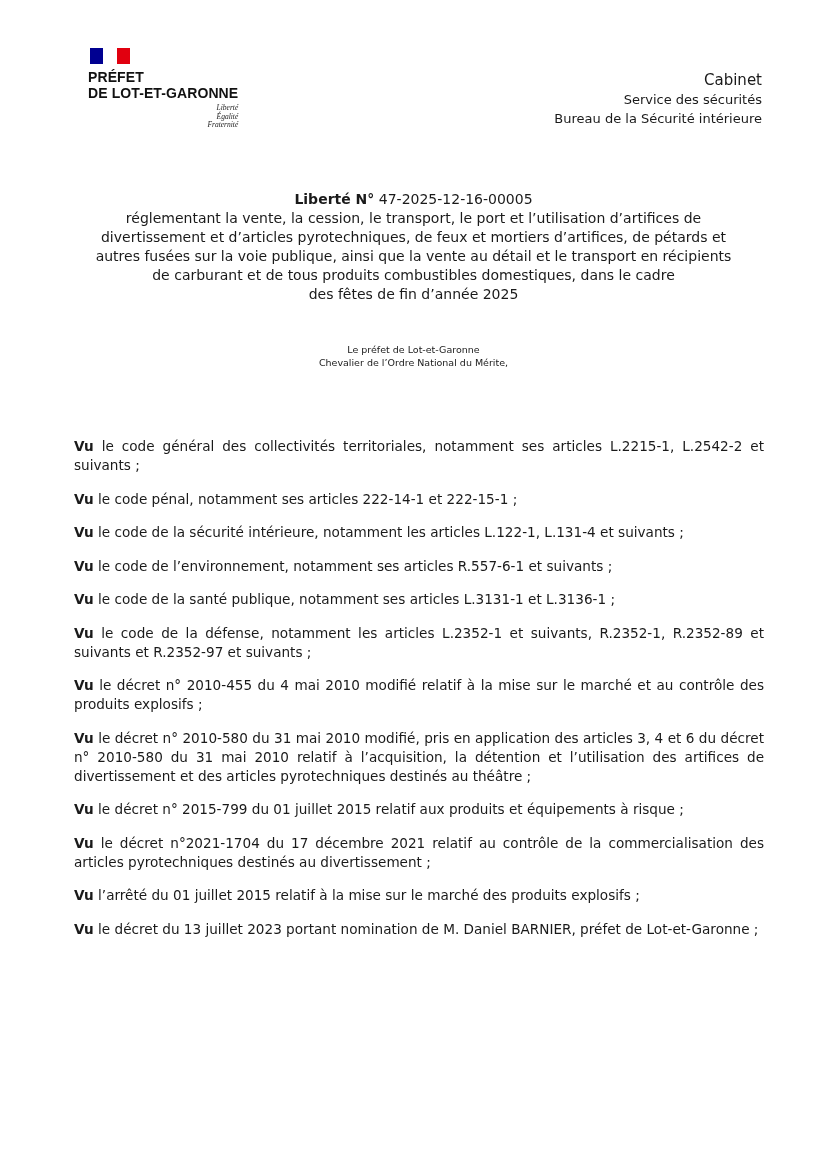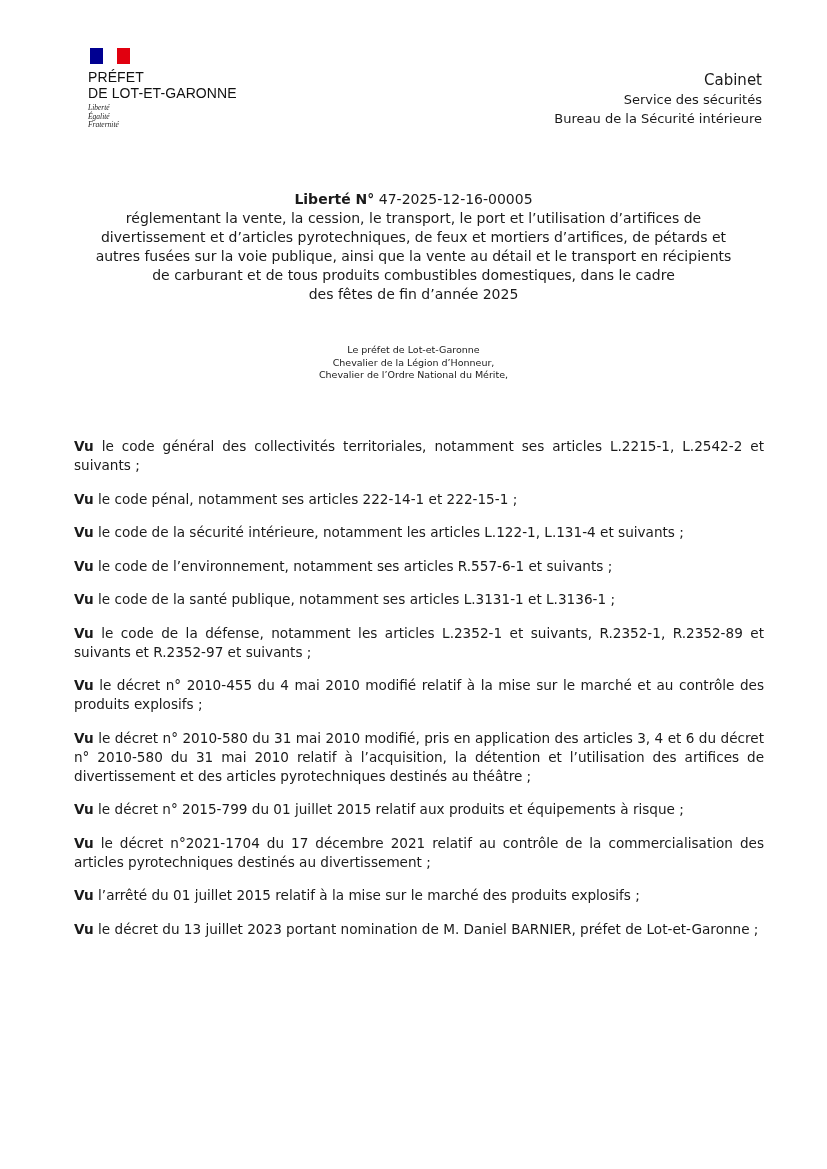--- a/index.html
+++ b/index.html
@@ -3,22 +3,22 @@
 <meta charset="utf-8">
 <style>
   html, body { margin: 0; padding: 0; background: #ffffff; }
   body {
     width: 827px; height: 1169px; position: relative; overflow: hidden;
     font-family: "DejaVu Sans", "Liberation Sans", sans-serif; color: #1a1a1a;
   }
   .logo { position: absolute; left: 88px; top: 48px; }
   .flag { display: flex; width: 40px; height: 16px; margin-left: 2px; }
   .flag span { flex: 1; }
-  .logo-title { font-family: "Liberation Sans", sans-serif; font-weight: normal; font-size: 14px; line-height: 16px; margin-top: 5px; color: #111; letter-spacing: 0.1px; }
-  .motto { font-family: "Liberation Serif", serif; font-style: italic; font-size: 7.5px; line-height: 8.5px; margin-top: 3px; color: #222; }
+  .logo-title { font-family: "Liberation Sans", sans-serif; font-weight: bold; font-size: 14px; line-height: 16px; margin-top: 5px; color: #111; letter-spacing: 0.1px; }
+  .motto { font-family: "Liberation Serif", serif; font-style: italic; font-size: 7.5px; line-height: 8.5px; margin-top: 3px; color: #222; text-align: right; }
   .service { position: absolute; right: 65px; top: 70px; text-align: right; font-size: 13px; line-height: 19px; margin-left: 8px; }
   .service .cabinet { font-size: 15px; line-height: 20px; }
   .title-block { position: absolute; left: 80px; right: 80px; top: 190px; text-align: center; font-size: 14px; line-height: 19px; }
   .arrete-title { font-weight: bold; }
   .arrete-num { font-weight: normal; }
   .prefet-block { position: absolute; left: 250px; right: 250px; top: 344px; text-align: center; font-size: 9.5px; line-height: 12.5px; }
   .vu-list { position: absolute; left: 74px; right: 63px; top: 437px; font-size: 13.6px; line-height: 19px; }
   .vu-item { margin: 0 0 14.5px 0; text-align: justify; }
   .vu-label { font-weight: bold; }
 </style>
@@ -55,21 +55,20 @@
   </div>
   <div>réglementant la vente, la cession, le transport, le port et l’utilisation d’artifices de</div>
   <div>divertissement et d’articles pyrotechniques, de feux et mortiers d’artifices, de pétards et</div>
   <div>autres fusées sur la voie publique, ainsi que la vente au détail et le transport en récipients</div>
   <div>de carburant et de tous produits combustibles domestiques, dans le cadre</div>
   <div>des fêtes de fin d’année 2025</div>
 </div>
 
 <div class="prefet-block">
   <div>Le préfet de Lot-et-Garonne</div>
-  <div>Chevalier de la Légion d’Honneur,</div>
   <div>Chevalier de l’Ordre National du Mérite,</div>
 </div>
 
 <div class="vu-list">
   <p class="vu-item"><span class="vu-label">Vu</span> <span>le code général des collectivités territoriales, notamment ses articles L.2215-1, L.2542-2 et suivants ;</span></p>
   <p class="vu-item"><span class="vu-label">Vu</span> <span>le code pénal, notamment ses articles 222-14-1 et 222-15-1 ;</span></p>
   <p class="vu-item"><span class="vu-label">Vu</span> <span>le code de la sécurité intérieure, notamment les articles L.122-1, L.131-4 et suivants ;</span></p>
   <p class="vu-item"><span class="vu-label">Vu</span> <span>le code de l’environnement, notamment ses articles R.557-6-1 et suivants ;</span></p>
   <p class="vu-item"><span class="vu-label">Vu</span> <span>le code de la santé publique, notamment ses articles L.3131-1 et L.3136-1 ;</span></p>
   <p class="vu-item"><span class="vu-label">Vu</span> <span>le code de la défense, notamment les articles L.2352-1 et suivants, R.2352-1, R.2352-89 et suivants et R.2352-97 et suivants ;</span></p>

